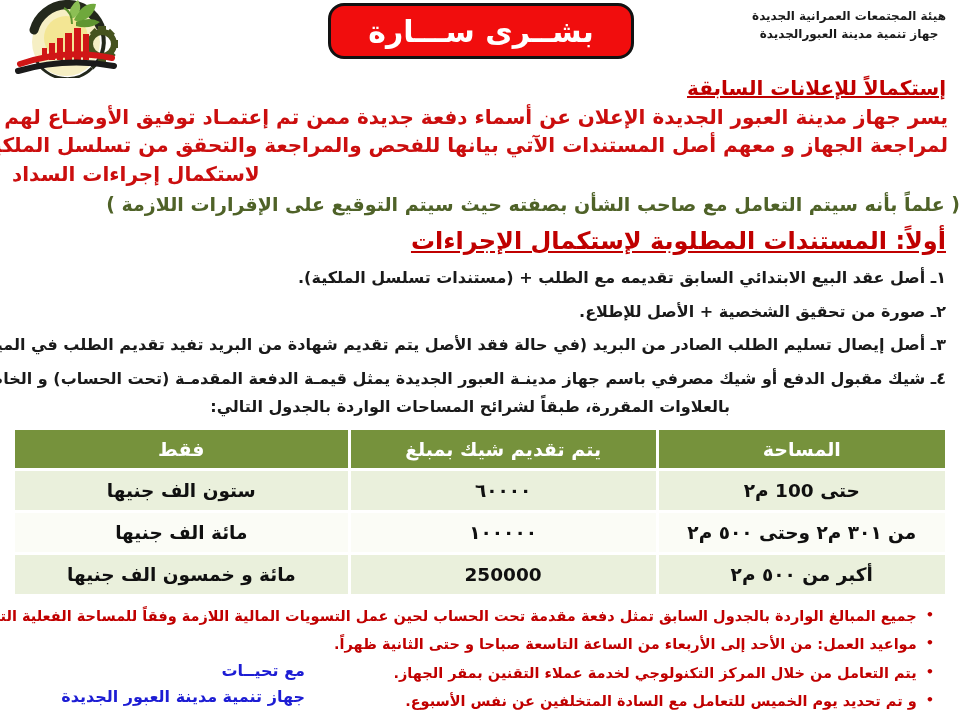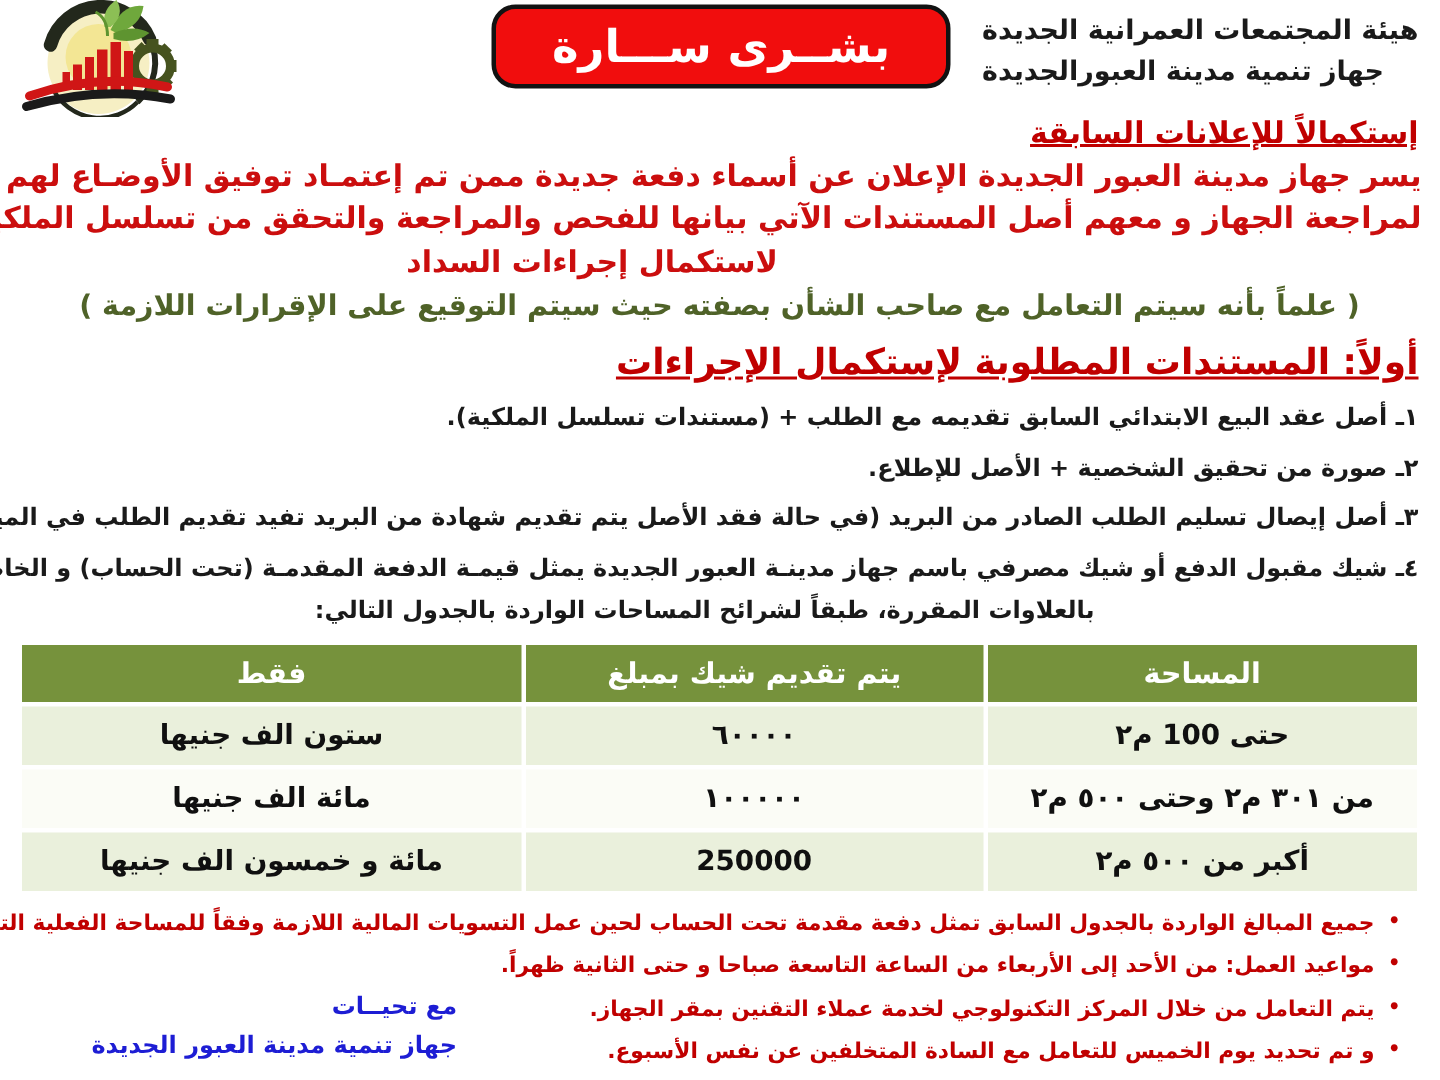--- a/index.html
+++ b/index.html
@@ -10,42 +10,42 @@
   html,body{margin:0;padding:0;}
   body{
     width:960px;height:720px;background:#ffffff;
     font-family:"DejaVu Sans",sans-serif;direction:rtl;overflow:hidden;
   }
   .page{position:relative;width:960px;height:720px;background:#fff;}
 
   
   .hdr-spacer{height:76px;}
   .org-block{
-    position:absolute;top:7px;right:14px;text-align:left;
-    font-weight:bold;font-size:18px;color:var(--ink);line-height:1.5;white-space:nowrap;
+    position:absolute;top:7px;right:14px;text-align:center;
+    font-weight:bold;font-size:12px;color:var(--ink);line-height:1.5;white-space:nowrap;
   }
   .banner{
     position:absolute;top:3px;left:328px;width:306px;height:56px;
     background:var(--banner-red);border:3px solid #121212;border-radius:16px;
     display:flex;align-items:center;justify-content:center;
     color:#ffffff;font-size:30px;font-weight:bold;white-space:nowrap;
   }
   .logo-wrap{position:absolute;top:0;left:12px;width:108px;height:78px;}
 
   
   .intro-title{
     margin:0 14px 0 0;color:var(--red);font-weight:bold;font-size:20px;
     text-align:right;white-space:nowrap;
   }
   .intro-title span{text-decoration:underline;}
   .para{margin:3px 12px 0 12px;color:var(--body-red);font-weight:bold;font-size:20px;line-height:1.42;}
   .para .jline{text-align:right;white-space:nowrap;}
-  .para .lastline{text-align:center;margin-right:170px;white-space:nowrap;}
+  .para .lastline{text-align:left;margin-right:170px;white-space:nowrap;}
   .olive-note{
-    margin-top:5px;text-align:center;color:var(--olive);
+    margin-top:5px;color:var(--olive);
     font-weight:bold;font-size:19px;white-space:nowrap;
   }
 
   
   .docs-title{
     margin:12px 14px 0 0;color:var(--red);font-weight:bold;font-size:24px;
     text-align:right;white-space:nowrap;
   }
   .docs-title span{text-decoration:underline;}
   .doc-item{

